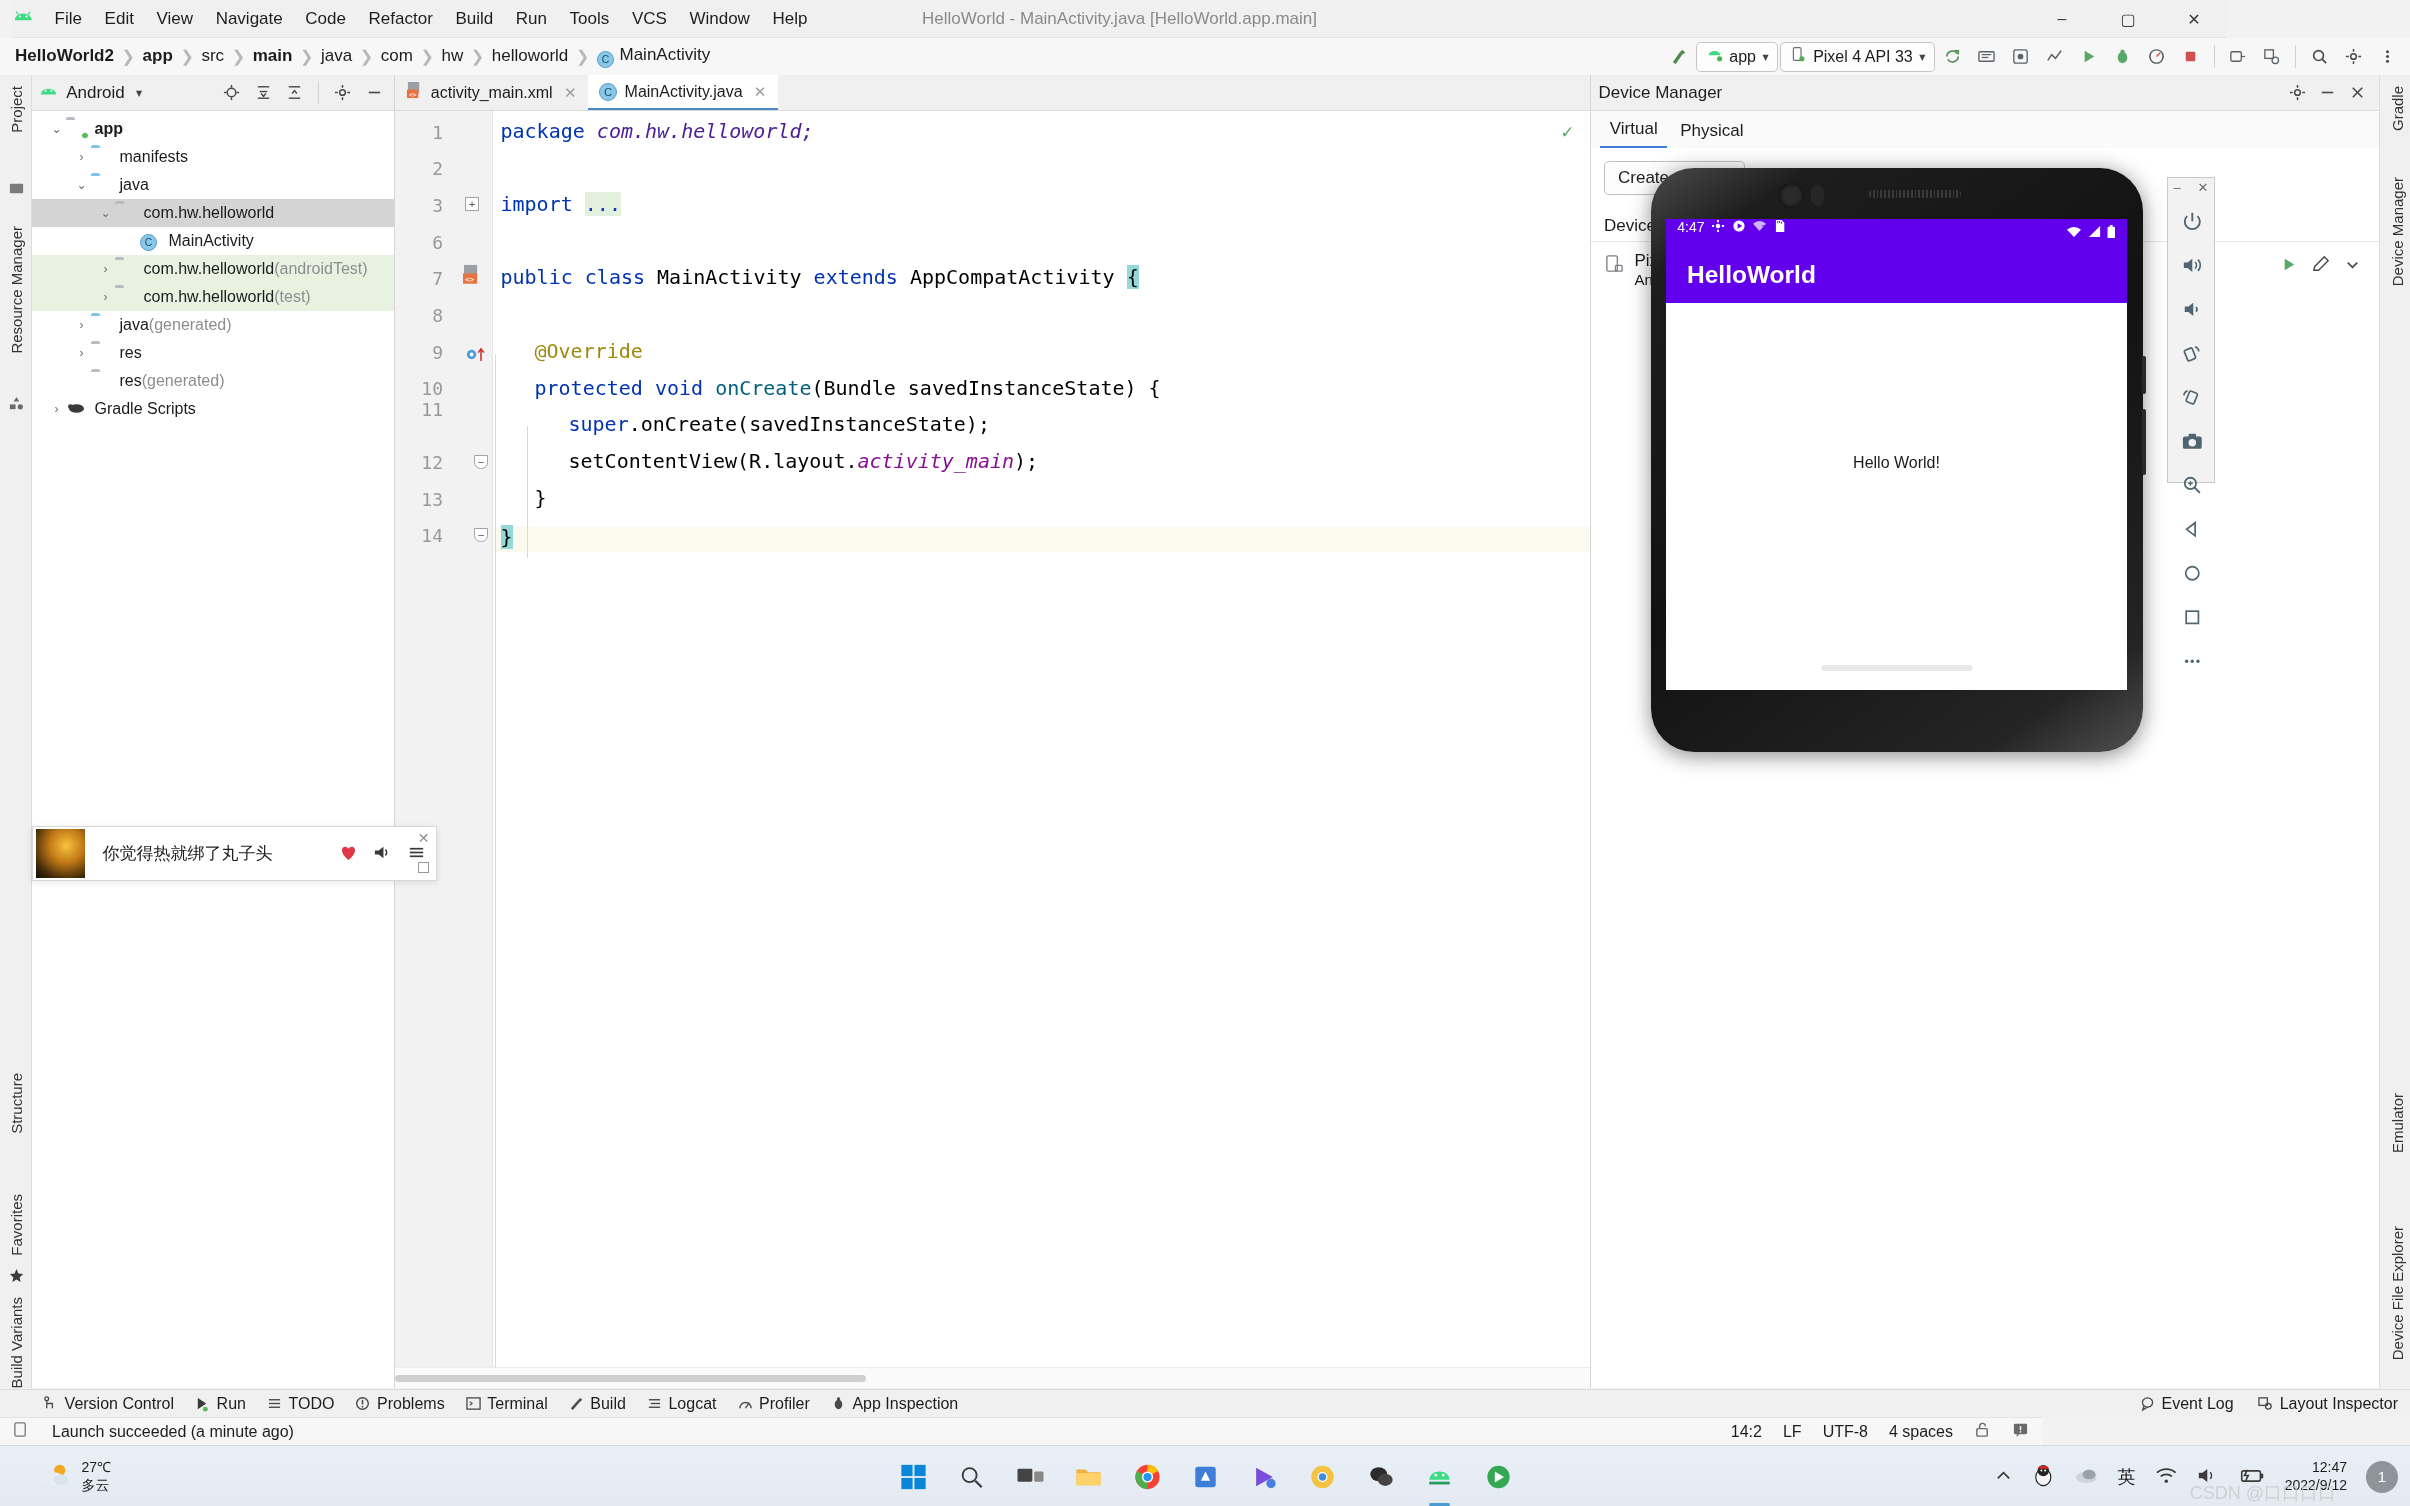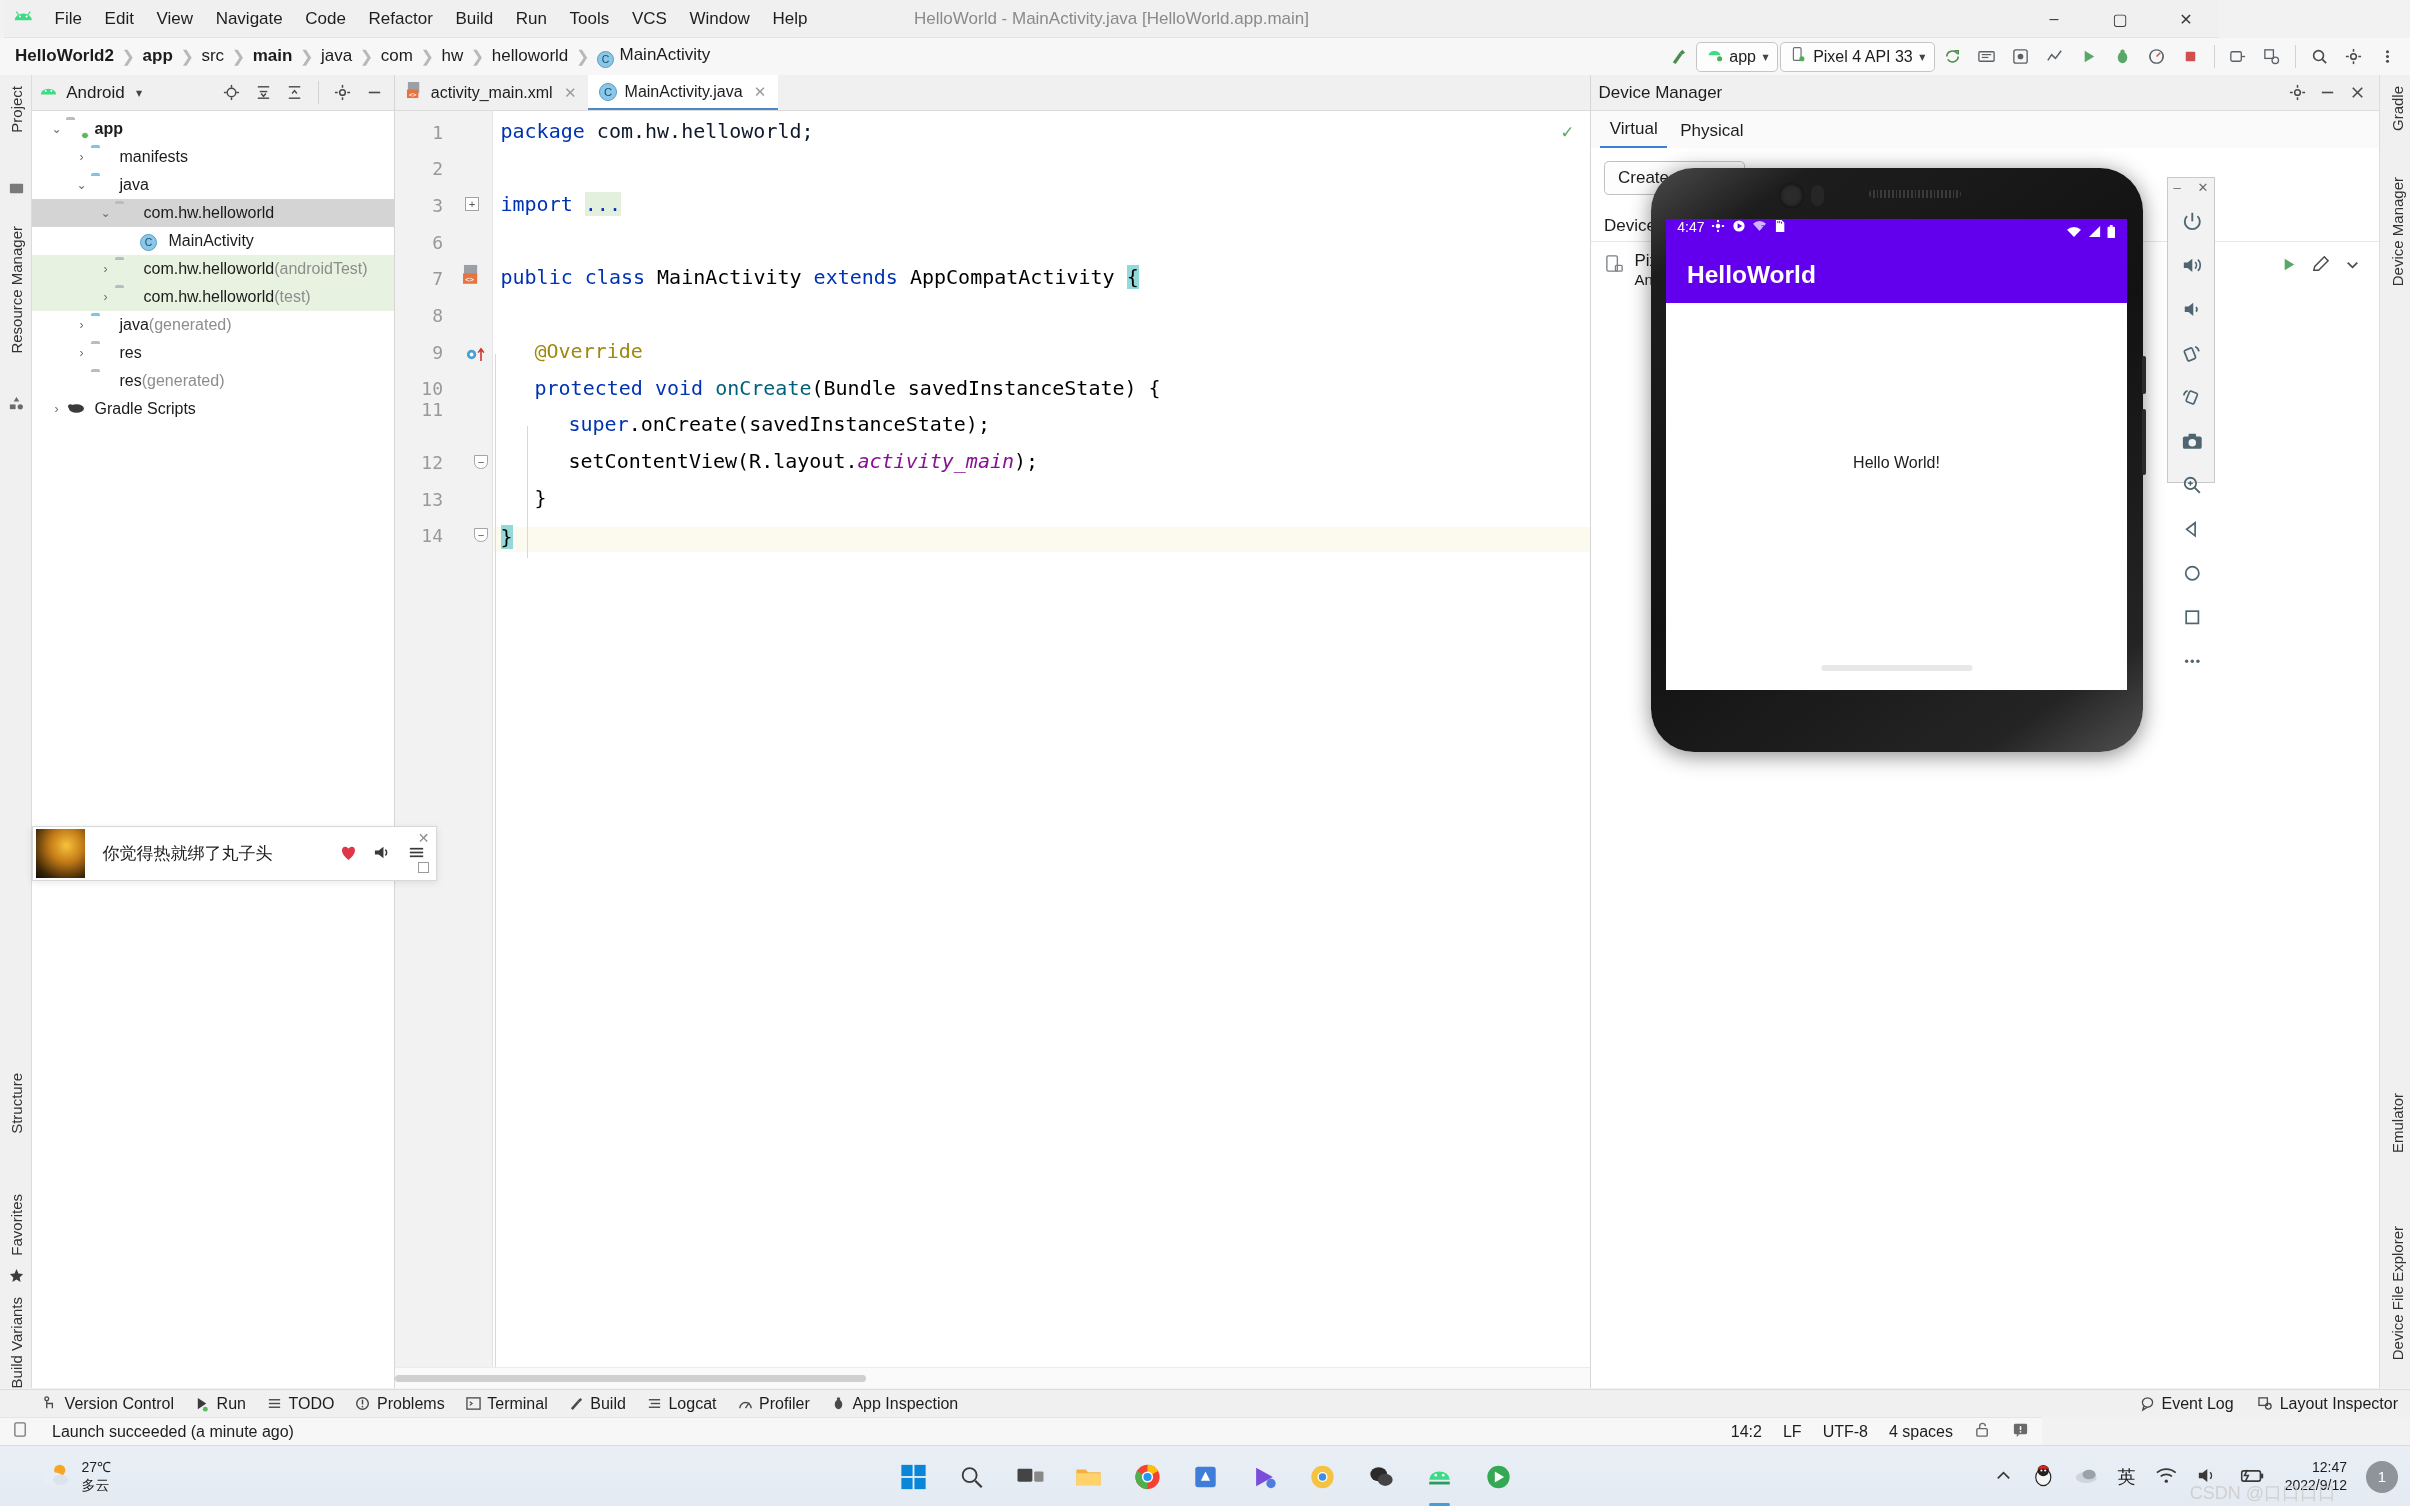--- a/index.html
+++ b/index.html
@@ -6,21 +6,21 @@
   html, body {
     width: 2411px; height: 1507px;
     font-family: "Liberation Sans", sans-serif;
     overflow: hidden;
     background: #f2f2f2;
   }
   #app { position: relative; width: 2411px; height: 1507px; }
 
   
   .titlebar {
-    position: absolute; left: 4px; top: 0; width: 2215px; height: 38px;
+    position: absolute; left: 12px; top: 0; width: 2215px; height: 38px;
     background: #f0f0f0; border-bottom: 0.9px solid #e3e3e3;
     display: flex; align-items: center;
   }
   .win-title {
     position: absolute; left: 0; right: 0; text-align: center;
     font-size: 17px; color: #8a8a8a; pointer-events: none;
   }
   .win-ctrls { position: absolute; right: 0; top: 0; height: 38px; display: flex; }
   .win-btn { width: 66px; height: 38px; display: flex; align-items: center; justify-content: center;
              font-size: 16px; color: #3b3b3b; }
@@ -119,21 +119,21 @@
   .codepane {
     flex: 1; position: relative; background: #ffffff;
     font-family: "DejaVu Sans Mono", monospace; font-size: 20px;
   }
   .ln {
     position: absolute; right: 49px; font-family: "DejaVu Sans Mono", monospace;
     font-size: 18px; color: #999999;
   }
   .cline { position: absolute; left: 7.5px; white-space: pre; line-height: 24.5px; }
   .kw { color: #0033b3; font-weight: 500; }
-  .pkg { color: #0f172a; }
+  .pkg { color: #4c1d95; font-style: italic; }
   .anno { color: #9e880d; }
   .mth { color: #00627a; margin-top: 44px; }
   .fld { color: #871094; font-style: italic; }
   .brace-hl { background: #93d9d9; }
   .fold-hl { background: #e3f0dd; }
   .curline { position: absolute; left: 0; right: 0; height: 24.5px; background: #fcfaef; }
   .foldmark {
     position: absolute; width: 14px; height: 14px; border: 0.9px solid #a4a4a4; background: #fff;
     color: #555; font-size: 11.3px; line-height: 12.2px; text-align: center;
   }

